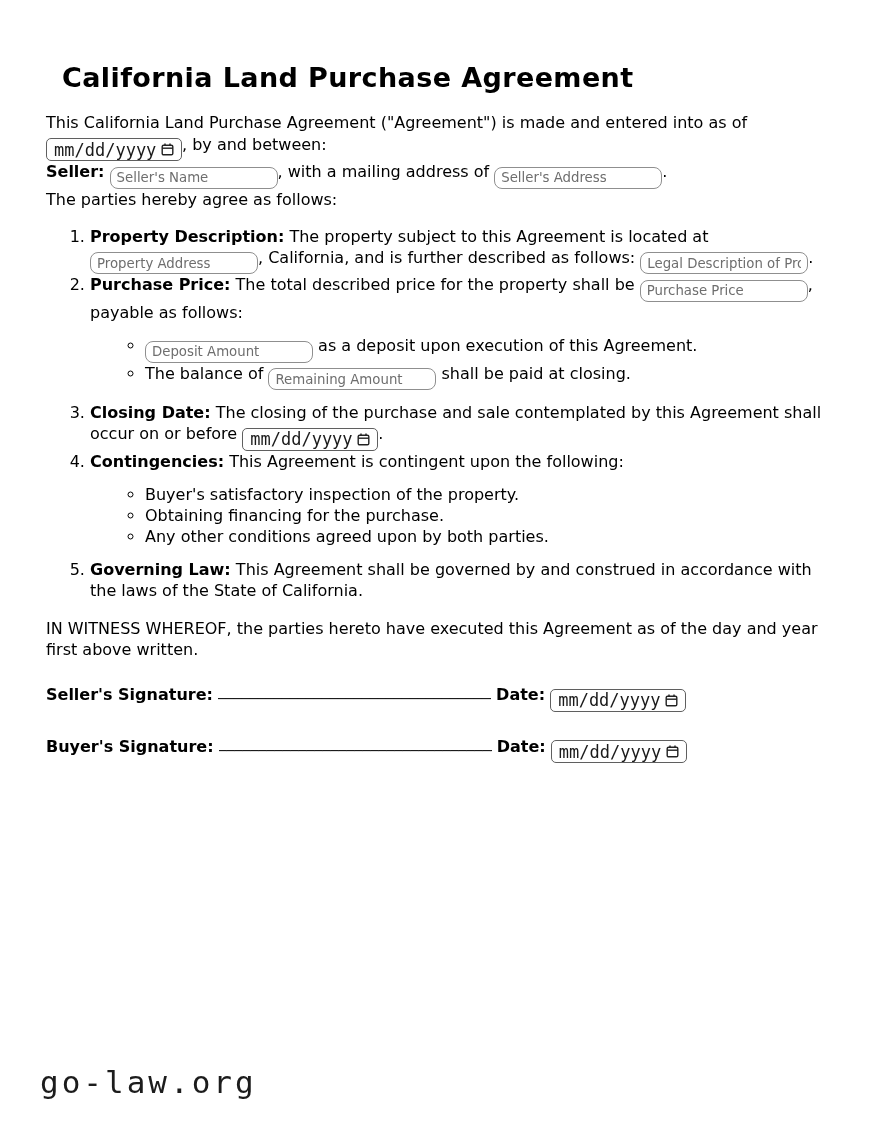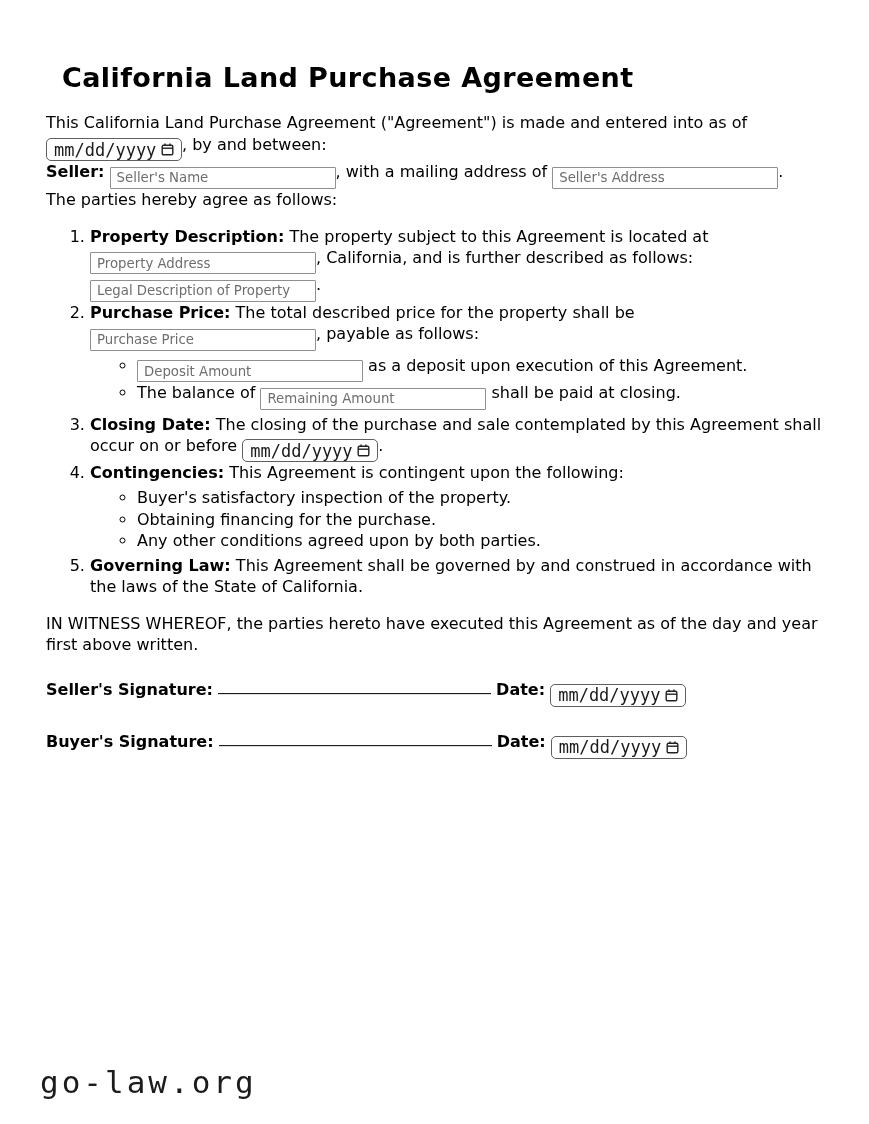--- a/index.html
+++ b/index.html
@@ -13,22 +13,22 @@
   }
   .content { padding: 40px 46px 0 46px; }
   h1 {
     font-size: 27px; line-height: 1.2; font-weight: bold;
     margin: 22px 0 18px 16px; letter-spacing: 0.4px;
   }
   p { margin: 0 0; }
   strong { font-weight: bold; }
 
   .text-input {
-    width: 226px; height: 22px;
-    border: 1px solid #8f8f8f; border-radius: 1px;
+    width: 168px; height: 22px;
+    border: 1px solid #8f8f8f; border-radius: 8px;
     padding: 2px 6px;
     font-family: "DejaVu Sans", "Liberation Sans", sans-serif;
     font-size: 13.3px; color: #000; background: #fff;
     vertical-align: -5px;
   }
   .text-input::placeholder { color: #6e6e6e; opacity: 1; }
 
   .datebox {
     display: inline-flex; align-items: center;
     width: 136px; height: 23px;
@@ -36,21 +36,21 @@
     padding: 0 7px; background: #fff;
     font-family: "DejaVu Sans Mono", "Liberation Mono", monospace;
     font-size: 17px; color: #1a1a1a;
     vertical-align: -6px; white-space: nowrap;
   }
   .datebox .datetext { flex: 1; }
   .cal-icon { flex: 0 0 auto; display: block; }
 
   ol.terms { margin: 16px 0; padding-left: 44px; }
   ol.terms > li { padding: 0; margin: 0; }
-  ul.sub { list-style: circle; margin: 4px; padding-left: 43px; }
+  ul.sub { list-style: circle; margin: 12px; padding-left: 43px; }
   ul.sub > li { margin: 0; }
 
   .sig-row { margin: 19px 0; }
   .sig-line {
     display: inline-block; width: 273px; overflow: hidden;
     white-space: nowrap; vertical-align: baseline; color: #111;
   }
 
   .footer-brand {
     position: absolute; left: 40px; top: 1062px;

